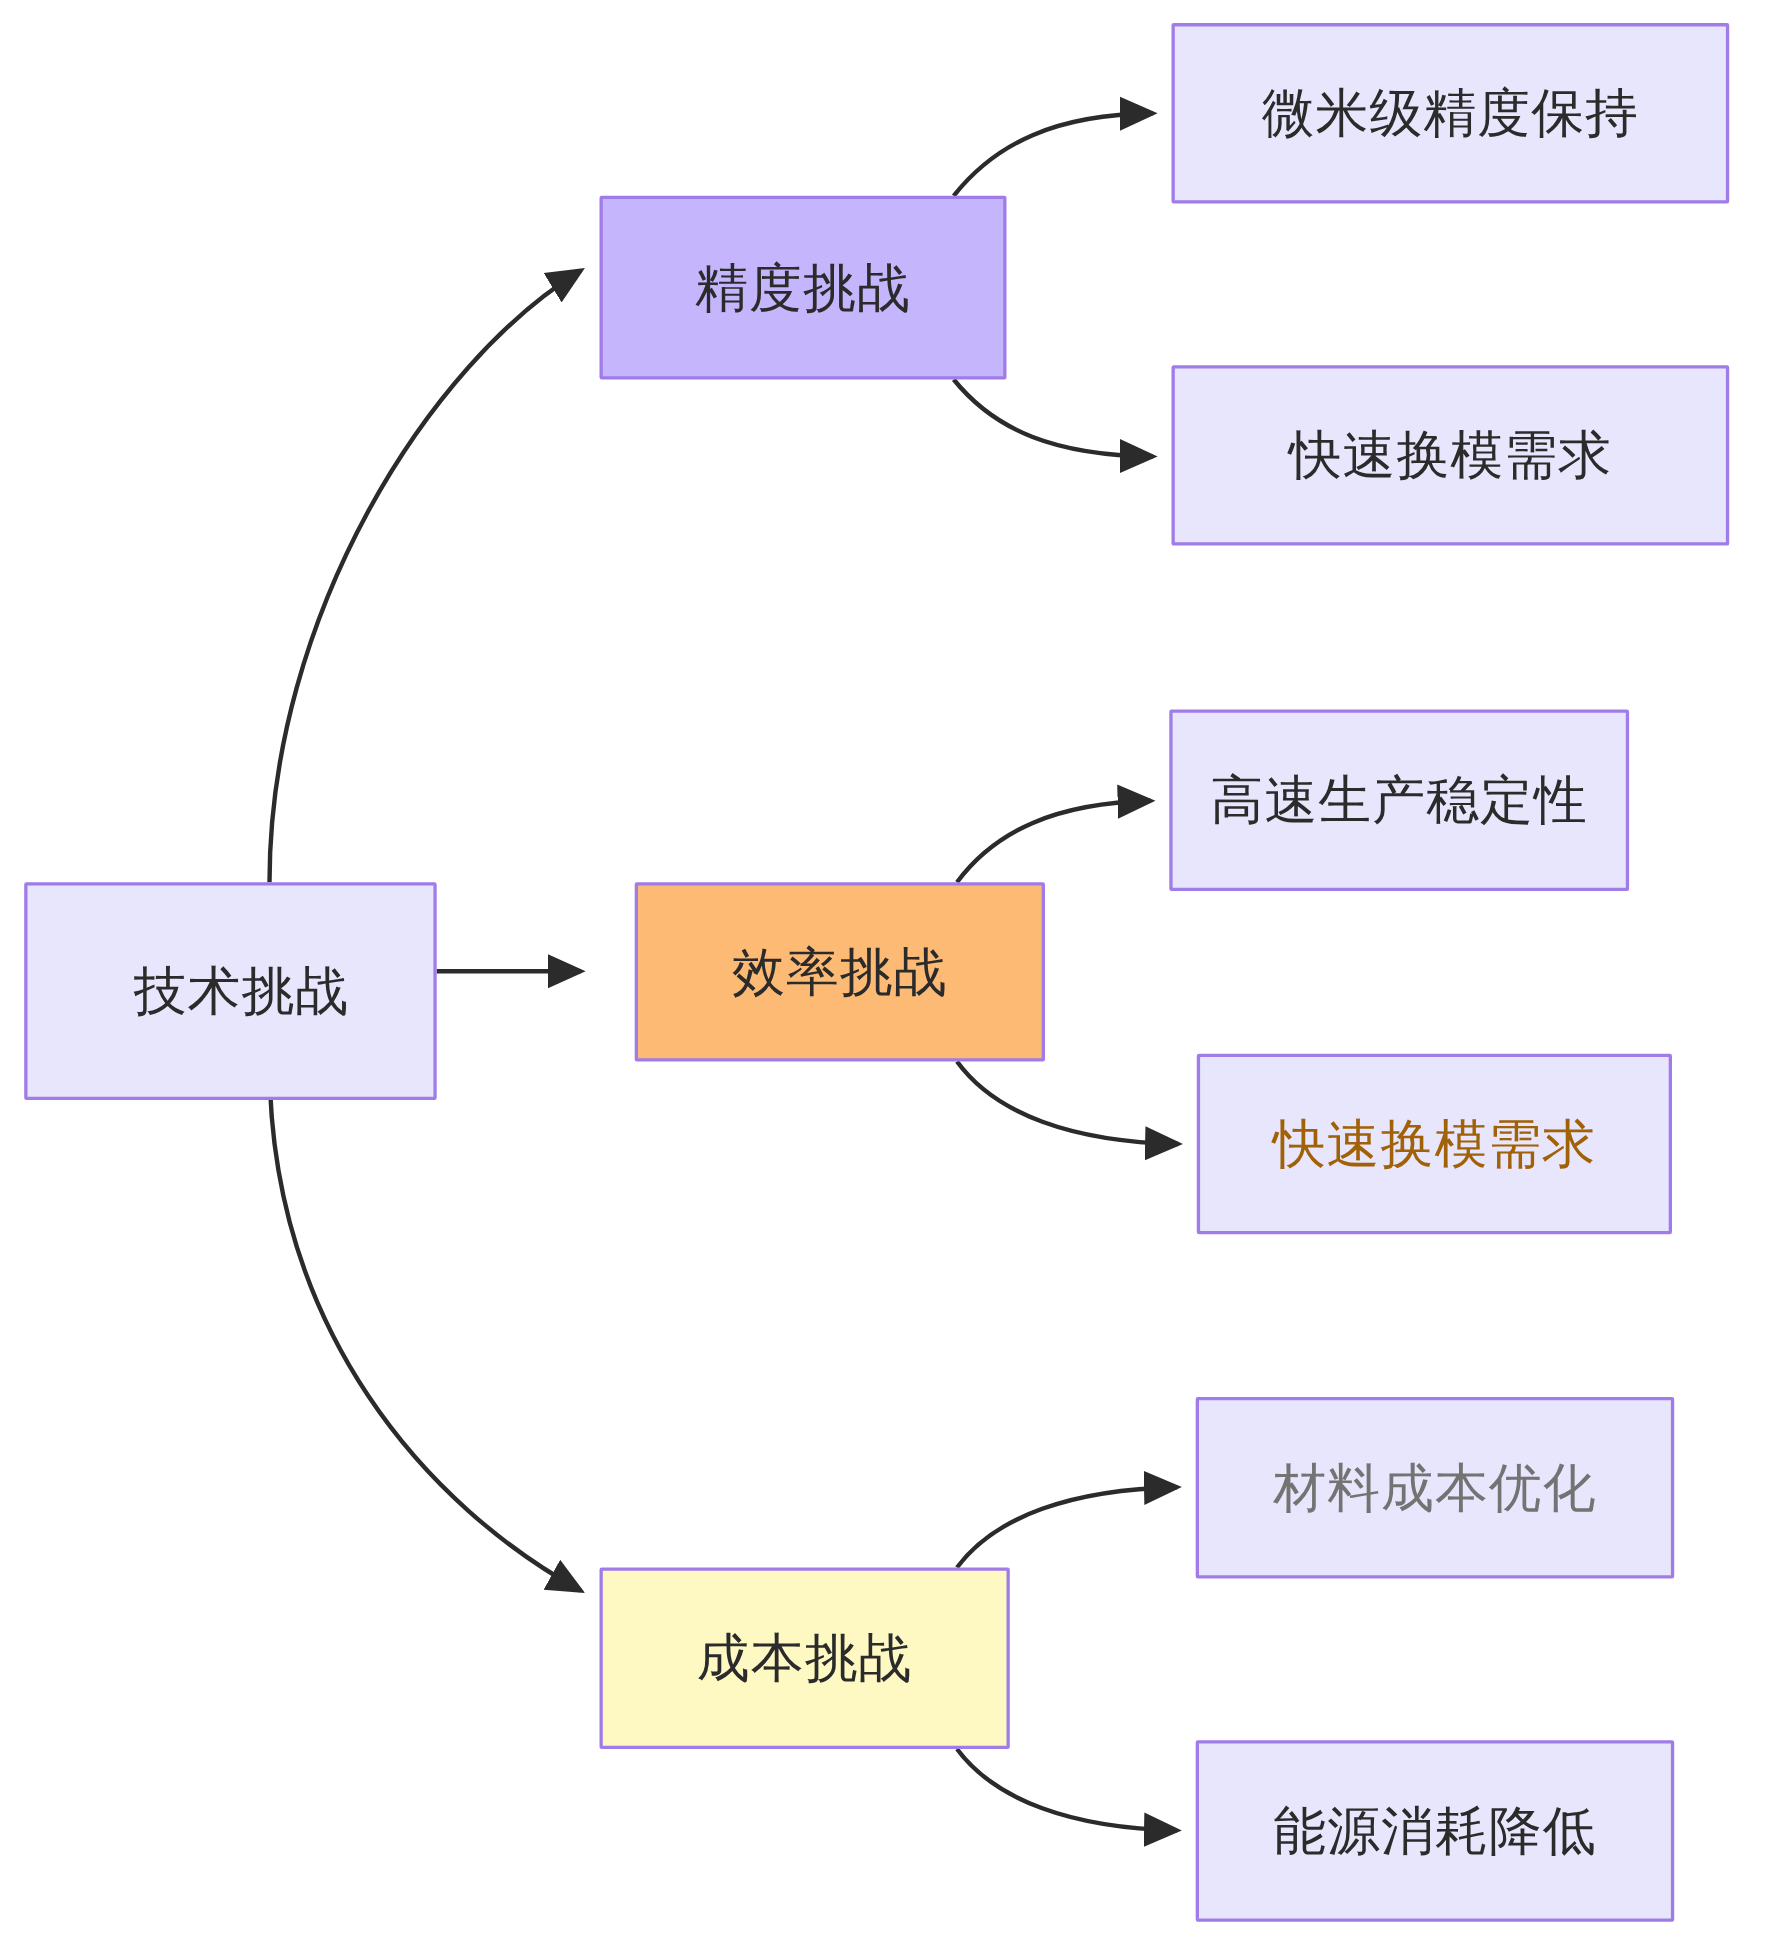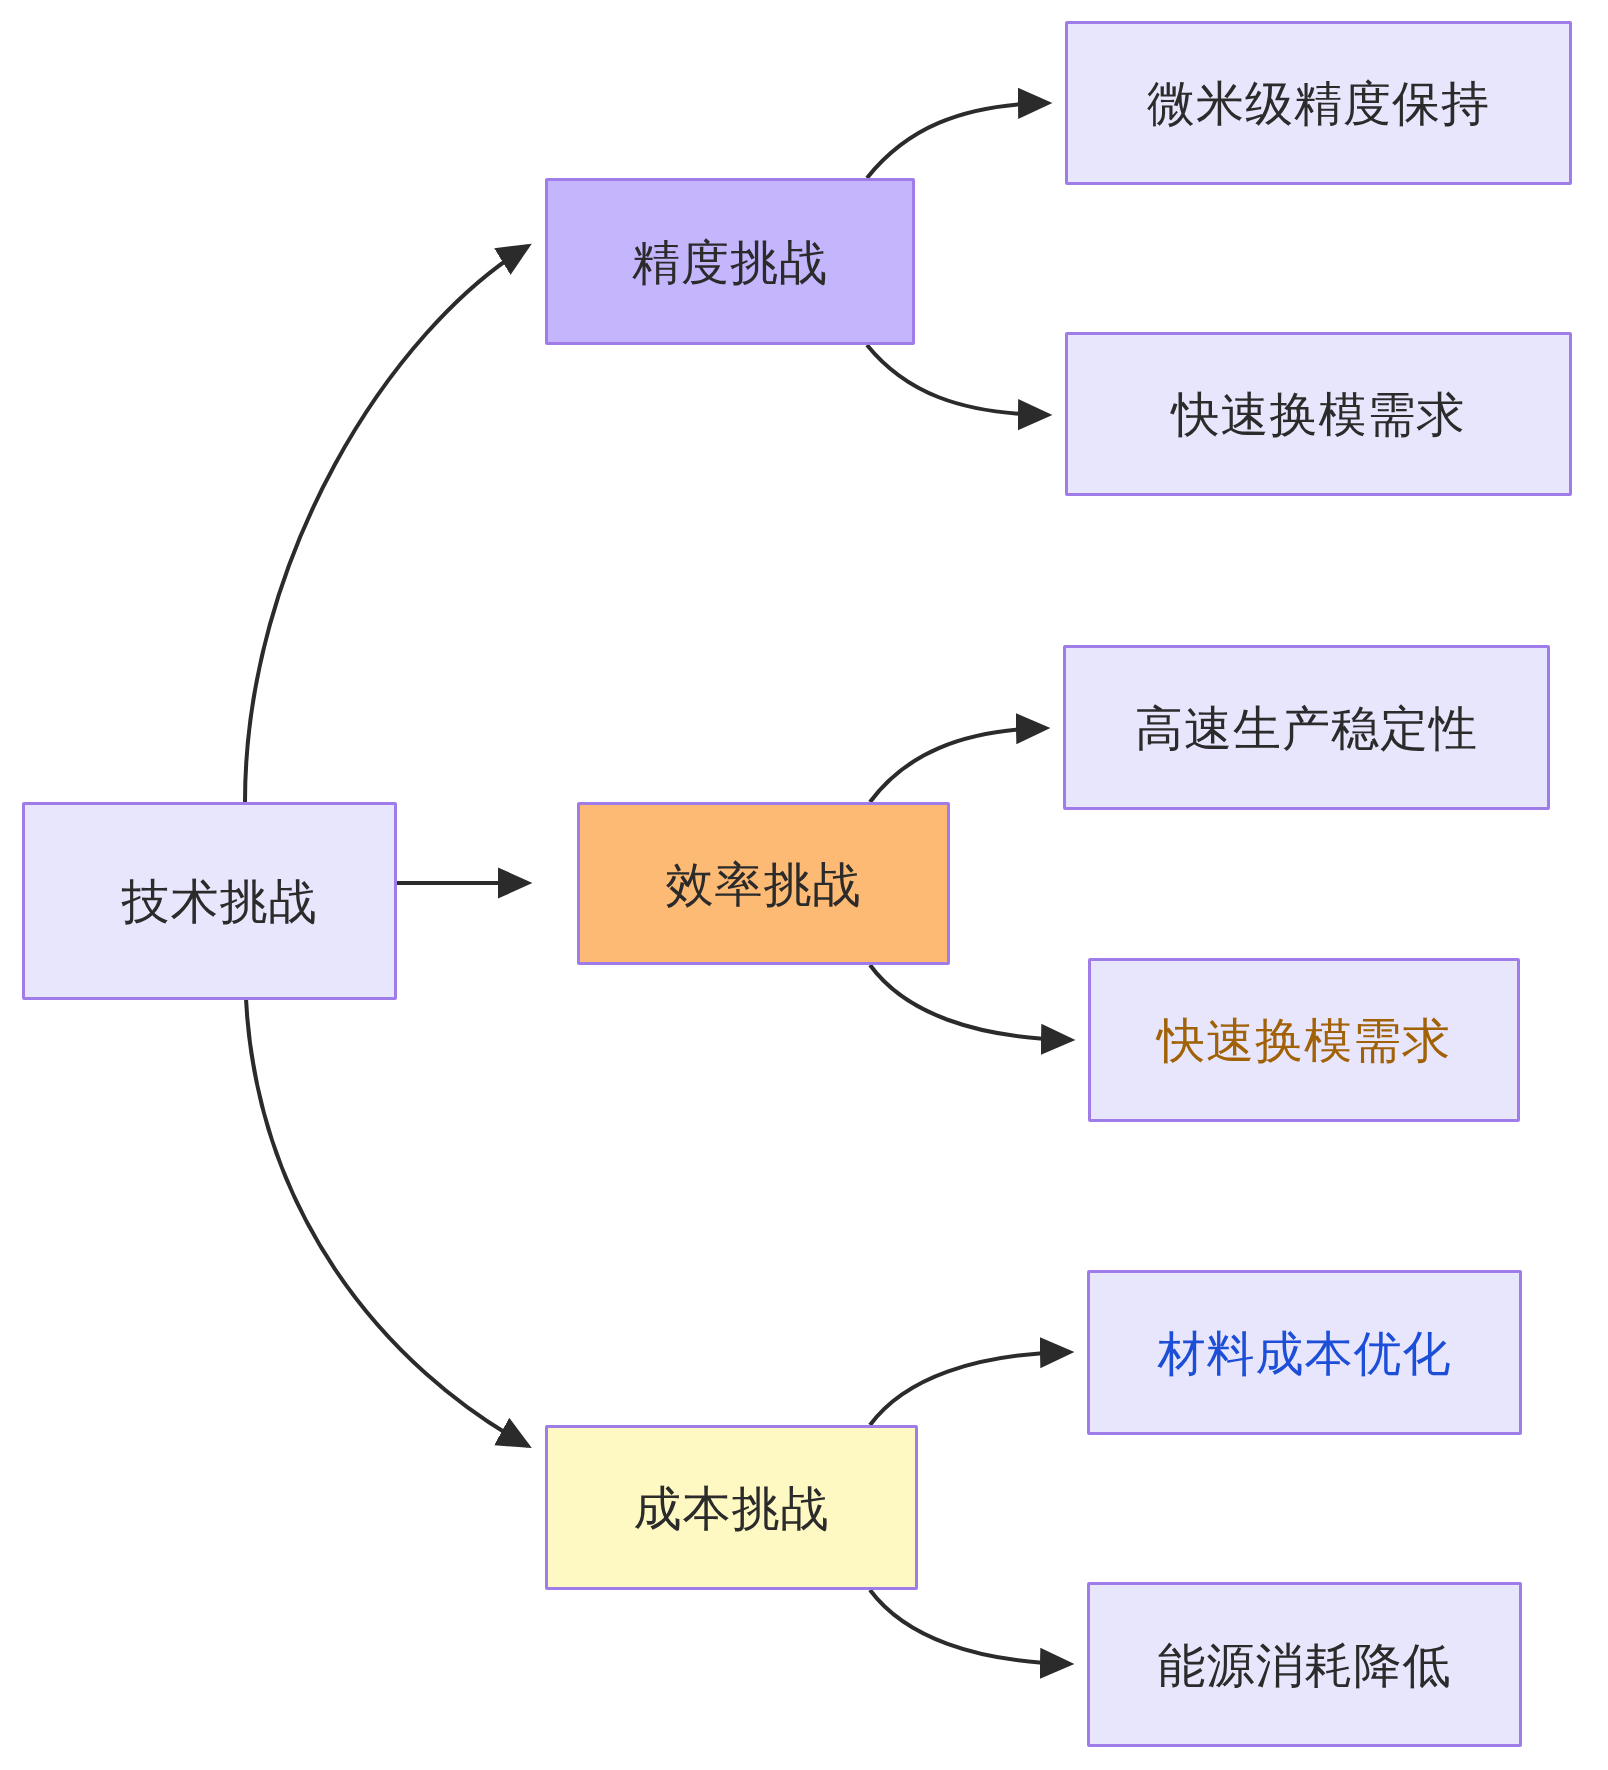--- a/index.html
+++ b/index.html
@@ -85,27 +85,27 @@
       </div>
       <div class="node-box" style="left: 545px; top: 1425px; width: 373px; height: 165px; background: #fef9c3; border-color: rgb(160, 124, 232);">
         <span class="node-label" style="color: rgb(43, 43, 43);">成本挑战</span>
       </div>
       <div class="node-box" style="left: 1065px; top: 21px; width: 507px; height: 164px; background: rgb(232, 230, 252); border-color: rgb(160, 124, 232);">
         <span class="node-label" style="color: rgb(43, 43, 43);">微米级精度保持</span>
       </div>
       <div class="node-box" style="left: 1065px; top: 332px; width: 507px; height: 164px; background: rgb(232, 230, 252); border-color: rgb(160, 124, 232);">
         <span class="node-label" style="color: rgb(43, 43, 43);">快速换模需求</span>
       </div>
-      <div class="node-box" style="left: 1063px; top: 645px; width: 487px; height: 165px; background: rgb(232, 230, 252); border-color: rgb(160, 124, 232);">
+      <div class="node-box" style="left: 1063px; top: 645px; width: 418px; height: 165px; background: rgb(232, 230, 252); border-color: rgb(160, 124, 232);">
         <span class="node-label" style="color: rgb(43, 43, 43);">高速生产稳定性</span>
       </div>
       <div class="node-box" style="left: 1088px; top: 958px; width: 432px; height: 164px; background: rgb(232, 230, 252); border-color: rgb(160, 124, 232);">
         <span class="node-label" style="color: #a16207;">快速换模需求</span>
       </div>
       <div class="node-box" style="left: 1087px; top: 1270px; width: 435px; height: 165px; background: rgb(232, 230, 252); border-color: rgb(160, 124, 232);">
-        <span class="node-label" style="color: #1d4ed8;">材料成本优化</span>
+        <span class="node-label" style="color: #737373;">材料成本优化</span>
       </div>
       <div class="node-box" style="left: 1087px; top: 1582px; width: 435px; height: 165px; background: rgb(232, 230, 252); border-color: rgb(160, 124, 232);">
         <span class="node-label" style="color: rgb(43, 43, 43);">能源消耗降低</span>
       </div>
     </div>
 
 </div>
 
 </body></html>

